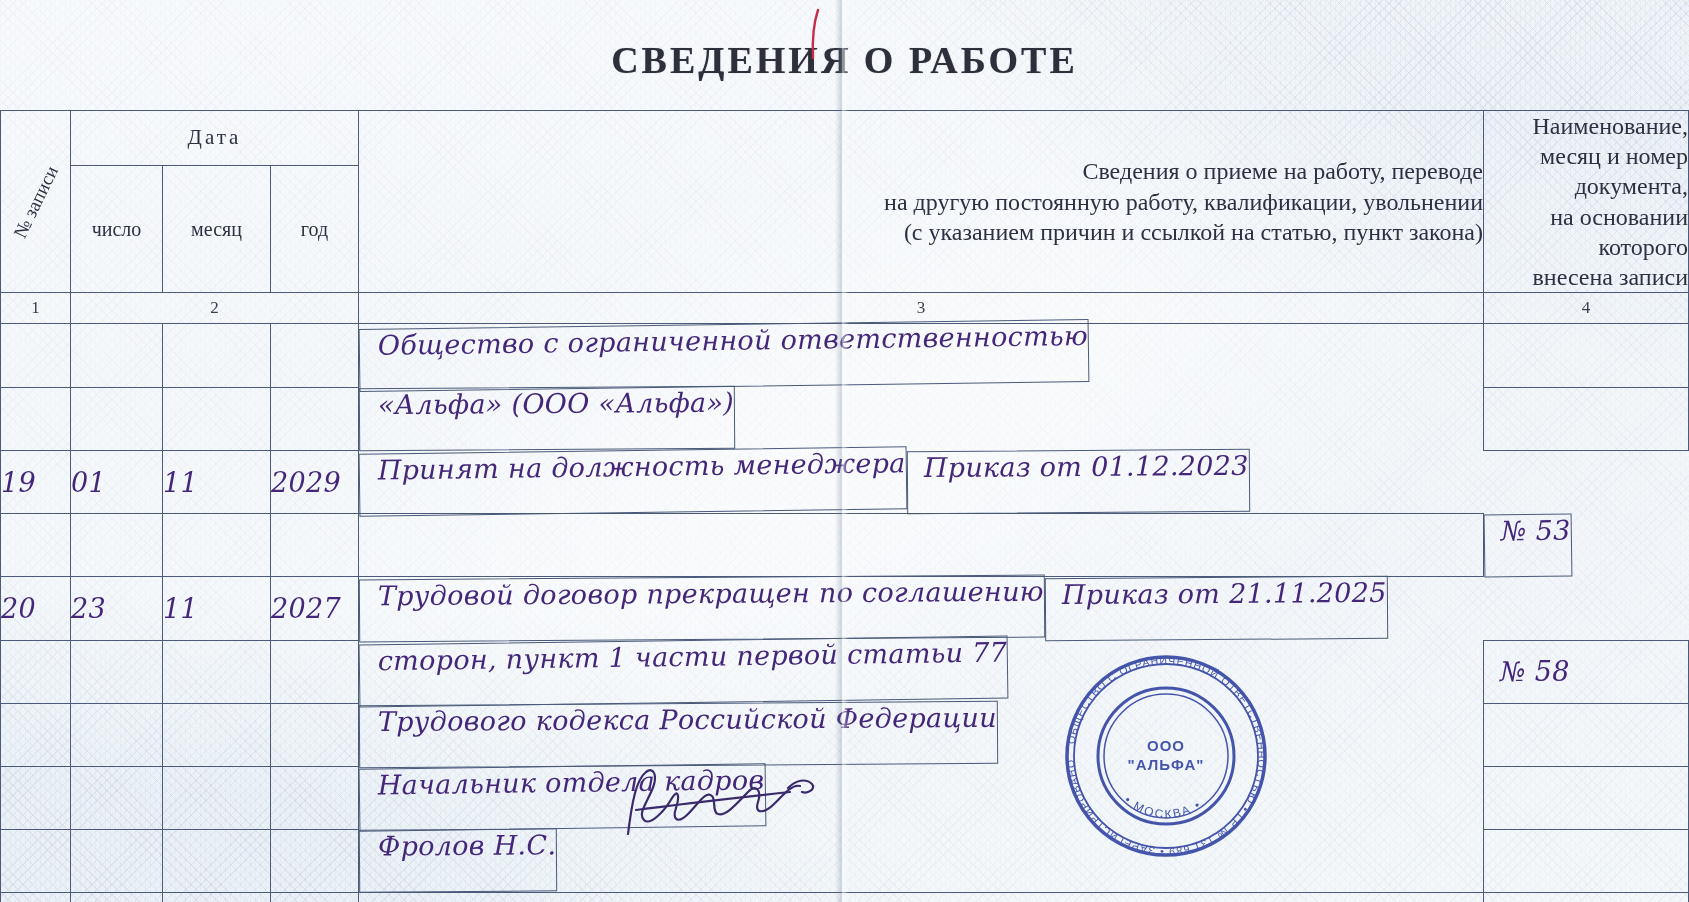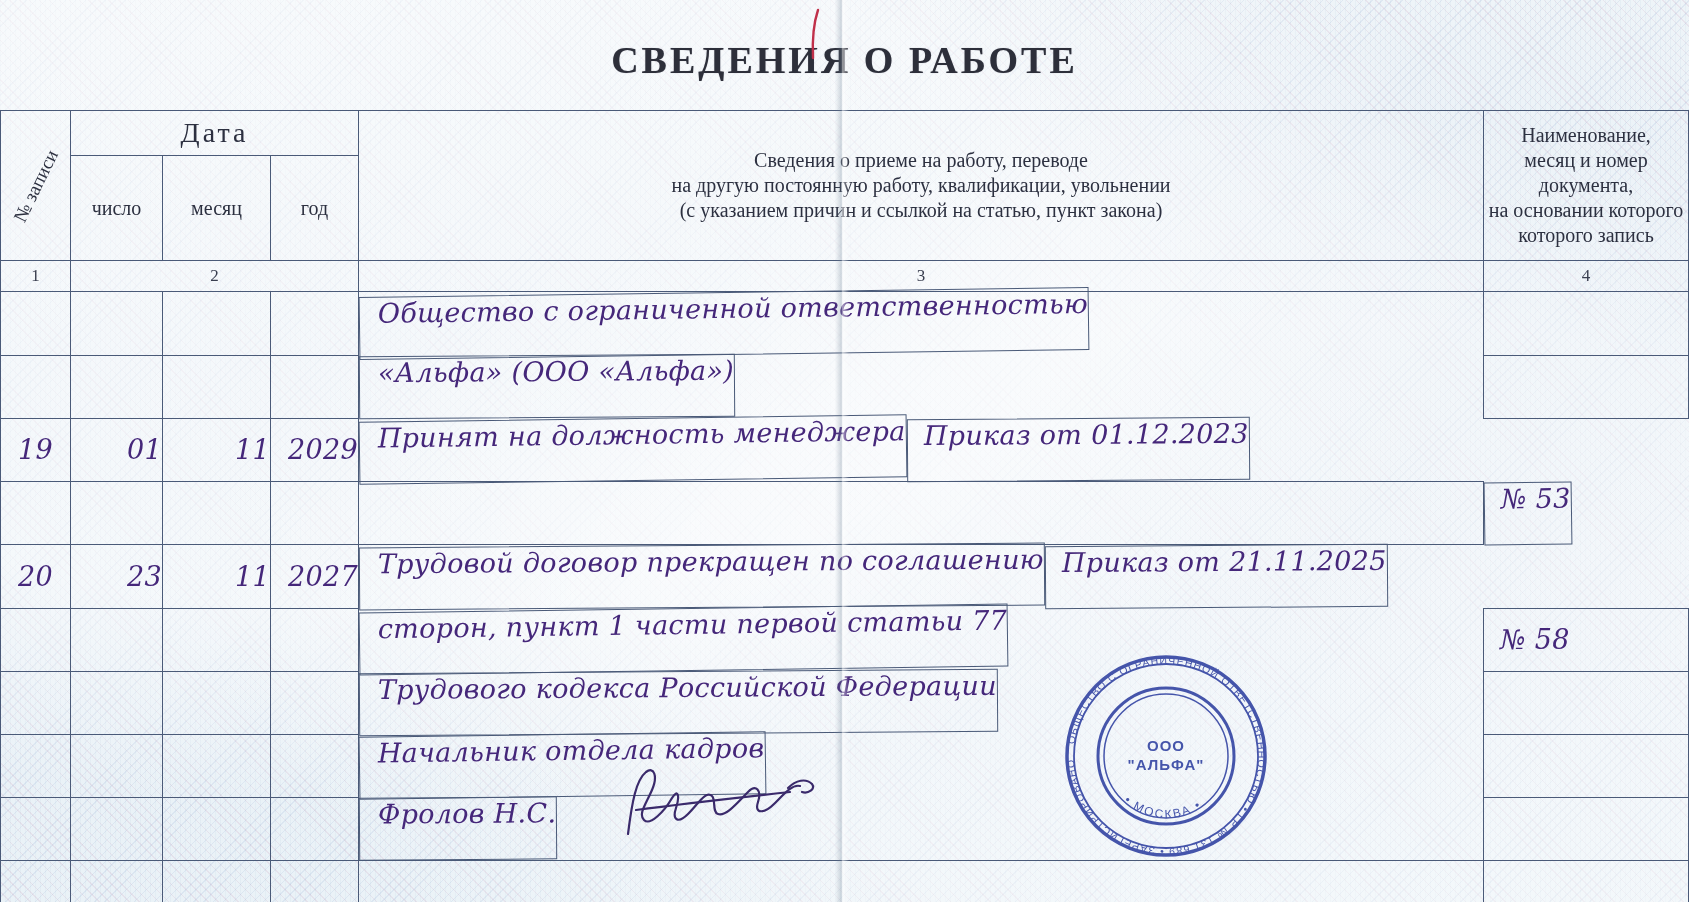--- a/index.html
+++ b/index.html
@@ -67,57 +67,57 @@
   .c1{width:70px;}
   .c2a{width:92px;}
   .c2b{width:108px;}
   .c2c{width:88px;}
   .c3{width:1125px;}
   .c4{width:auto;}
 
   
   .hdr{
     height:148px;
-    text-align:center;
+    text-align:right;
     color:#2c3040;
-    font-size:20px;
+    font-size:24px;
     line-height:1.26;
   }
   .hdr-vert{
     position:relative;
     height:148px;
   }
   .vert-label{
     position:absolute;left:50%;top:50%;
     transform:translate(-50%,-50%) rotate(-64deg);
     white-space:nowrap;
     font-size:19px;color:#2c3040;
   }
   .date-top{
-    height:44px;text-align:center;font-size:28px;letter-spacing:3px;color:#2c3040;
+    height:44px;text-align:center;font-size:21px;letter-spacing:3px;color:#2c3040;
   }
   .date-sub{
     height:104px;font-size:20px;color:#2c3040;
   }
   .numrow td{
     height:30px;text-align:center;font-size:17px;color:#3a3f50;
   }
 
   
   .brow td{height:61px;}
   .hand{
     font-family:"DejaVu Serif", serif;
     font-style:italic;
     color:#45277a;
     font-size:27px;
     letter-spacing:.3px;
     white-space:nowrap;
   }
-  .cell-num{ text-align:center; }
-  .cell-day,.cell-mon,.cell-year{ text-align:right;margin-top:37px; }
+  .cell-num{ text-align:left; }
+  .cell-day,.cell-mon,.cell-year{ text-align:left;margin-top:37px; }
   .cell-text{ padding-left:18px; }
   .cell-doc{ padding-left:16px; }
 
   
   .j1{transform:rotate(-.8deg);display:inline-block;}
   .j2{transform:rotate(-.4deg);display:inline-block;}
 
   
   .sig{
     position:absolute;
@@ -177,21 +177,21 @@
       <th class="date-top" colspan="3">Дата</th>
       <th class="hdr" rowspan="2">
         <div>Сведения о приеме на работу, переводе</div>
         <div>на другую постоянную работу, квалификации, увольнении</div>
         <div>(с указанием причин и ссылкой на статью, пункт закона)</div>
       </th>
       <th class="hdr" rowspan="2">
         <div>Наименование,</div>
         <div>месяц и номер документа,</div>
         <div>на основании которого</div>
-        <div>которого запись</div>
+        <div>внесена записи</div>
       </th>
     </tr>
     <tr>
       <th class="date-sub">число</th>
       <th class="date-sub">месяц</th>
       <th class="date-sub">год</th>
     </tr>
 
     <tr class="numrow">
       <td>1</td>

